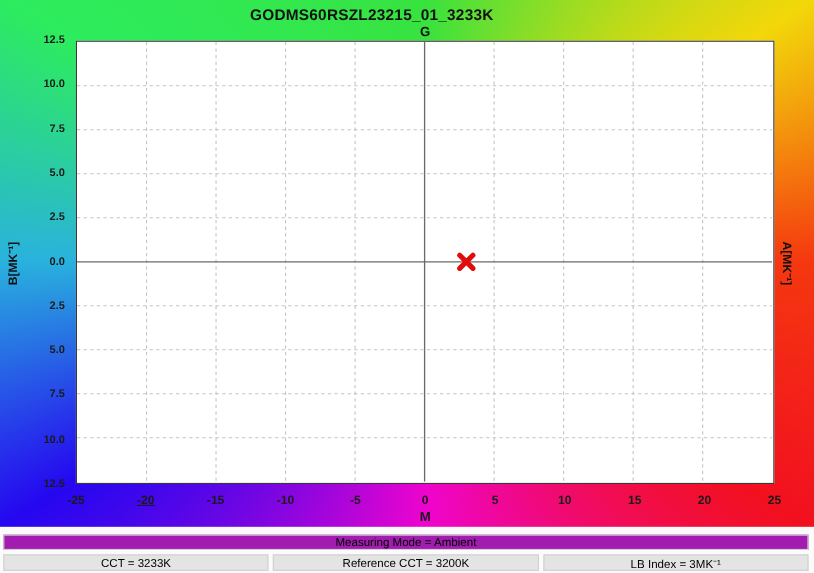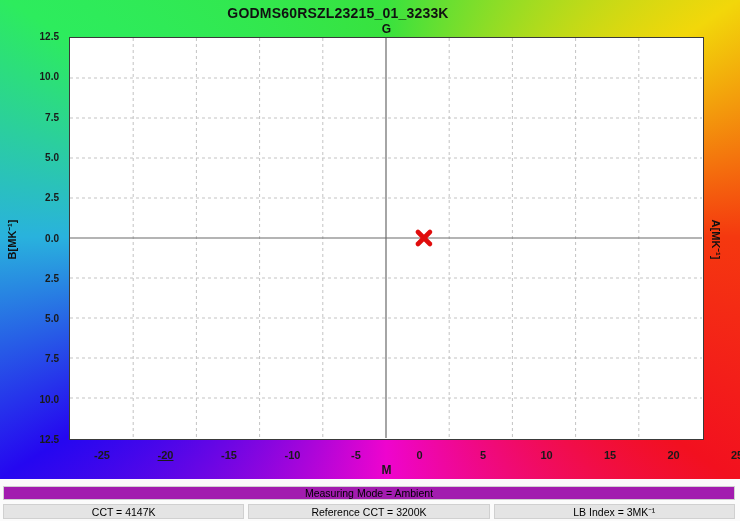--- a/index.html
+++ b/index.html
@@ -15,21 +15,21 @@
   }
   .top-axis-label{
     position:absolute;left:69px;top:22px;width:635px;text-align:center;
     font-size:12px;font-weight:700;color:#111;
   }
   .plot-area{
     position:absolute;left:69px;top:37px;width:635px;height:403px;
     background:#ffffff;border:1.5px solid #3a3a3a;box-sizing:border-box;
   }
   .plot-area svg{position:absolute;left:0;top:0;width:632px;height:400px;}
-  .x-tick-layer{position:absolute;left:69px;top:449px;width:635px;height:14px;margin-left:33px;}
+  .x-tick-layer{position:absolute;left:69px;top:449px;width:635px;height:14px;}
   .x-tick-layer span{
     position:absolute;transform:translateX(-50%);top:0;
     font-size:11px;font-weight:700;color:#1a1a1a;white-space:nowrap;
   }
   .bottom-axis-label{
     position:absolute;left:69px;top:463px;width:635px;text-align:center;
     font-size:12px;font-weight:700;color:#1a1a1a;
   }
   .y-tick-layer{position:absolute;left:0;top:37px;width:63px;height:403px;}
   .y-tick-layer span{
@@ -122,18 +122,18 @@
       <span style="top: 403px;">12.5</span>
     </div>
 
   <div class="bottom-axis-label">M</div>
   <div class="left-axis-label">B[MK⁻¹]</div>
   <div class="right-axis-label">A[MK⁻¹]</div>
 
   <div class="status-area">
     <div class="status-bar">Measuring Mode = Ambient</div>
     <div class="status-row">
-        <div class="status-cell">CCT = 4147K</div>
+        <div class="status-cell">CCT = 3233K</div>
         <div class="status-cell">Reference CCT = 3200K</div>
         <div class="status-cell">LB Index = 3MK⁻¹</div>
       </div>
   </div>
 </div>
 
 </body></html>

